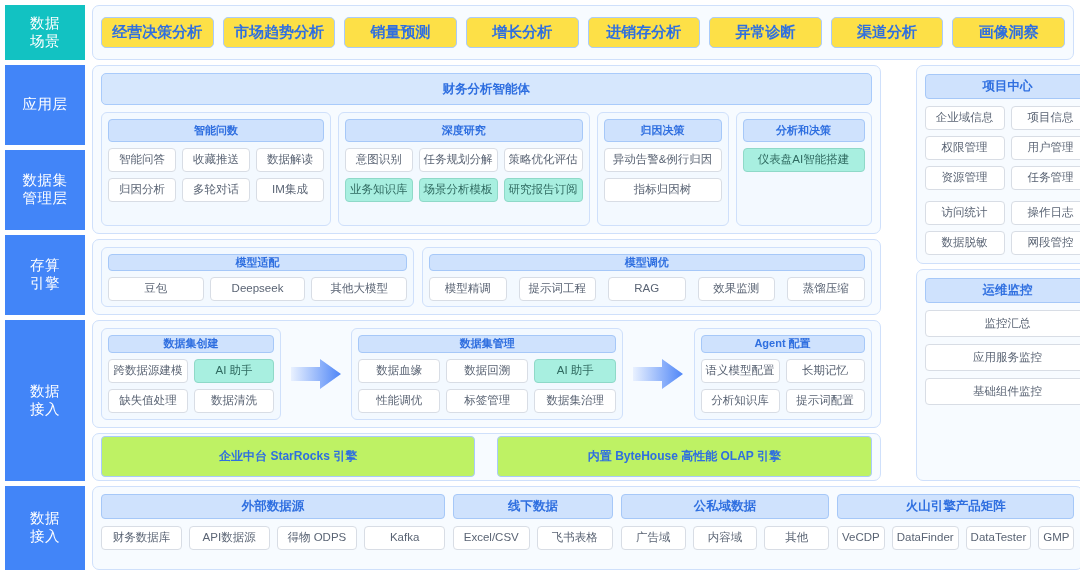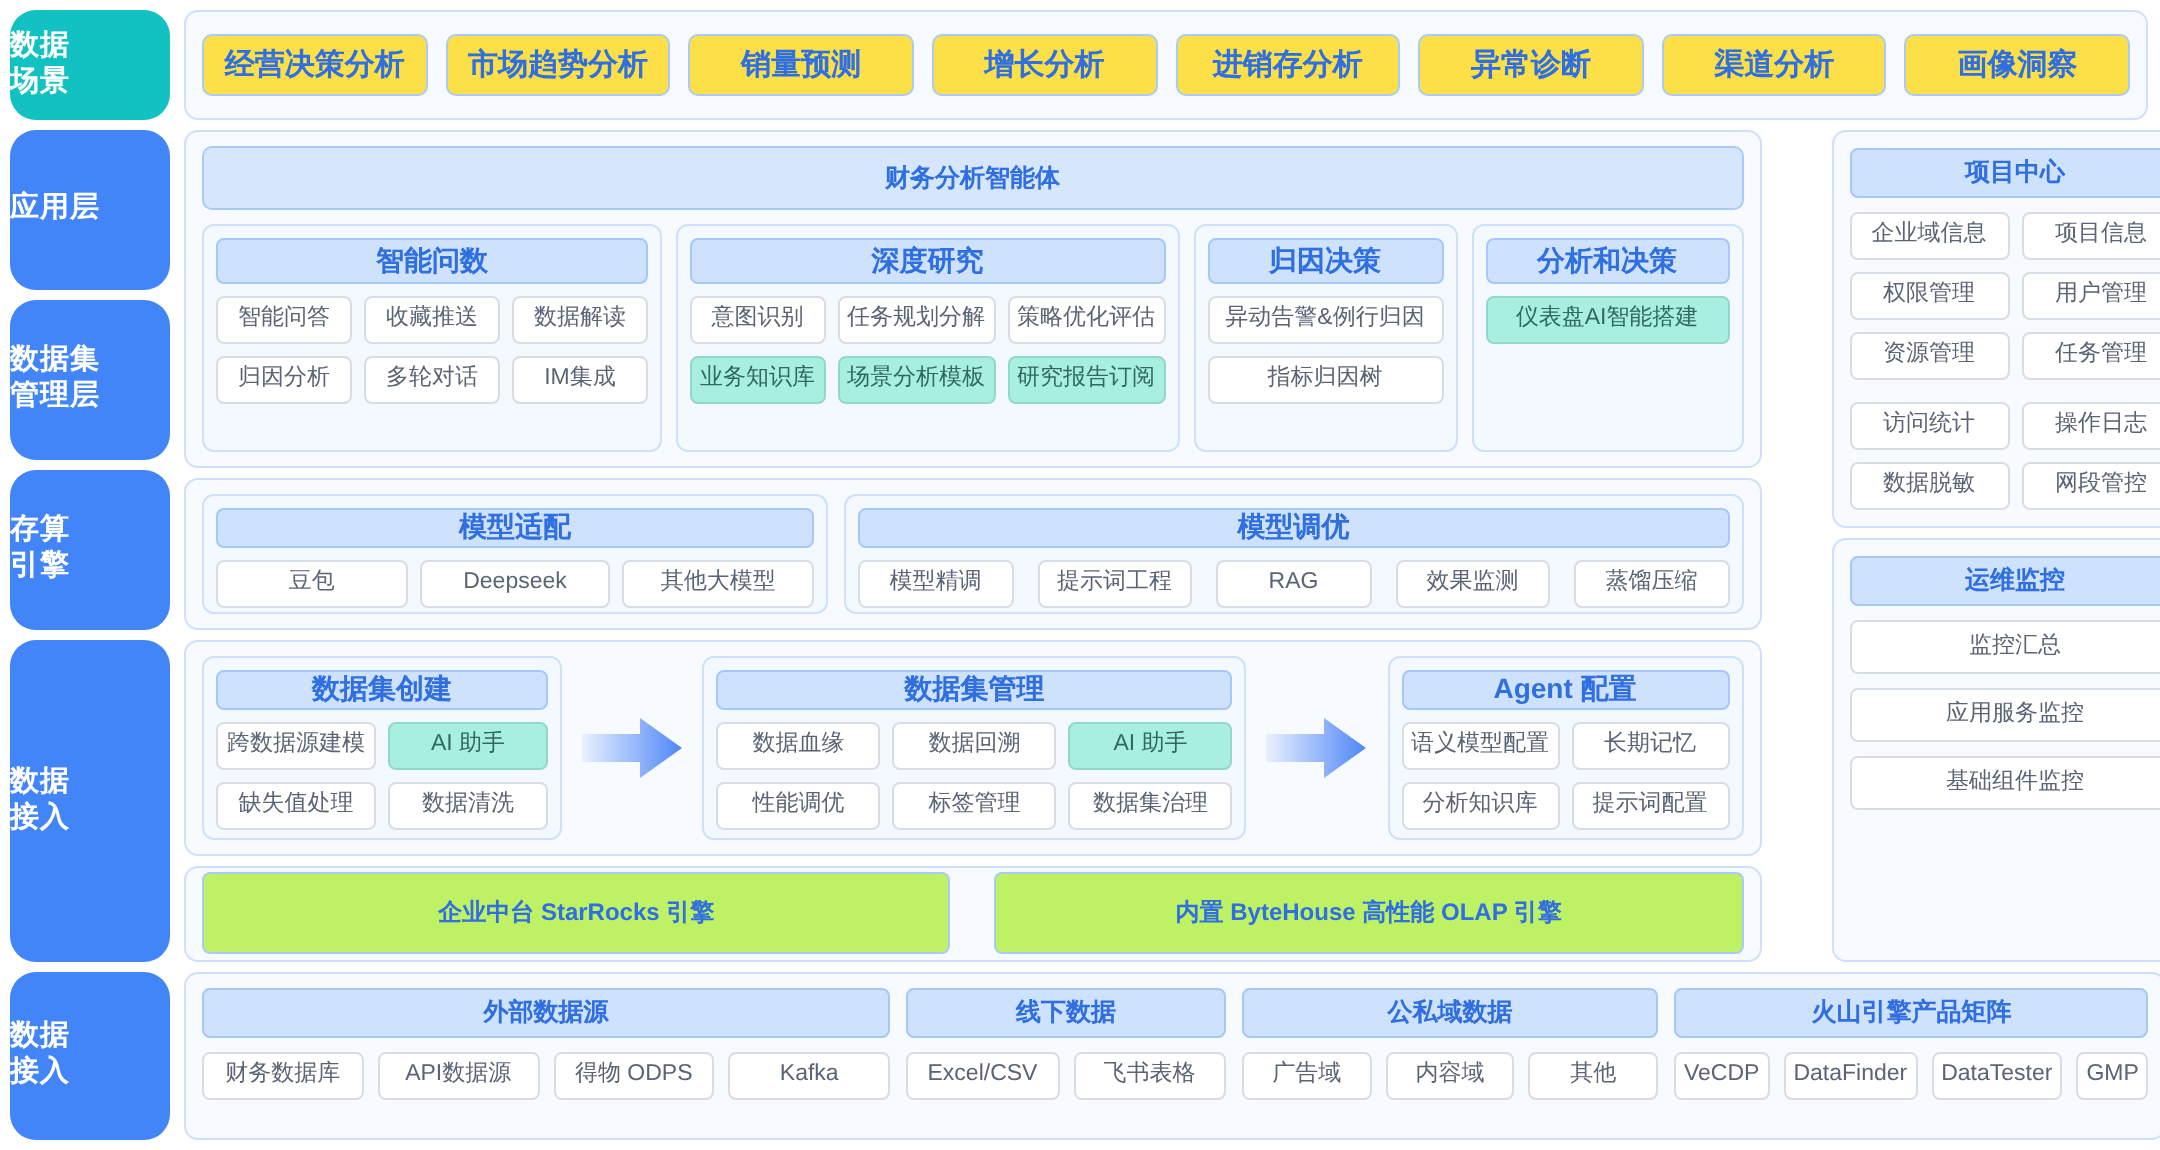--- a/index.html
+++ b/index.html
@@ -16,25 +16,25 @@
     flex-direction: column;
     gap: 5px;
     padding: 5px 6px 5px 5px;
   }
 
   
   .row { display: flex; gap: 7px; align-items: stretch; }
 
   .layer-tag {
     width: 80px; flex: 0 0 80px;
-    border-radius: 13px;
+    border-radius: 0;
     color: #ffffff;
-    display: flex; align-items: center; justify-content: flex-start;
+    display: flex; align-items: center; justify-content: center;
     text-align: center;
-    font-size: 14.5px; font-weight: 700;
+    font-size: 14.5px; font-weight: 400;
     line-height: 1.22;
     letter-spacing: .5px;
   }
   .tag-scene { background: #12c2c2; }
   .tag-blue  { background: #4285f8; }
 
   .panel {
     flex: 1 1 auto;
     border: 1px solid #cfe0fb;
     border-radius: 7px;
@@ -56,21 +56,21 @@
     display: flex; align-items: center; justify-content: center;
     white-space: nowrap;
   }
 
   
   .ghead {
     background: #cfe2fd;
     border: 1px solid #a6c8f8;
     border-radius: 4px;
     color: #2f6fe0;
-    font-size: 14px; font-weight: 700;
+    font-size: 11px; font-weight: 700;
     height: 23px;
     display: flex; align-items: center; justify-content: center;
     white-space: nowrap;
   }
   .ghead.tall { height: 25px; font-size: 12.5px; }
 
   
   .chip {
     background: #ffffff;
     border: 1px solid #d8dde5;

